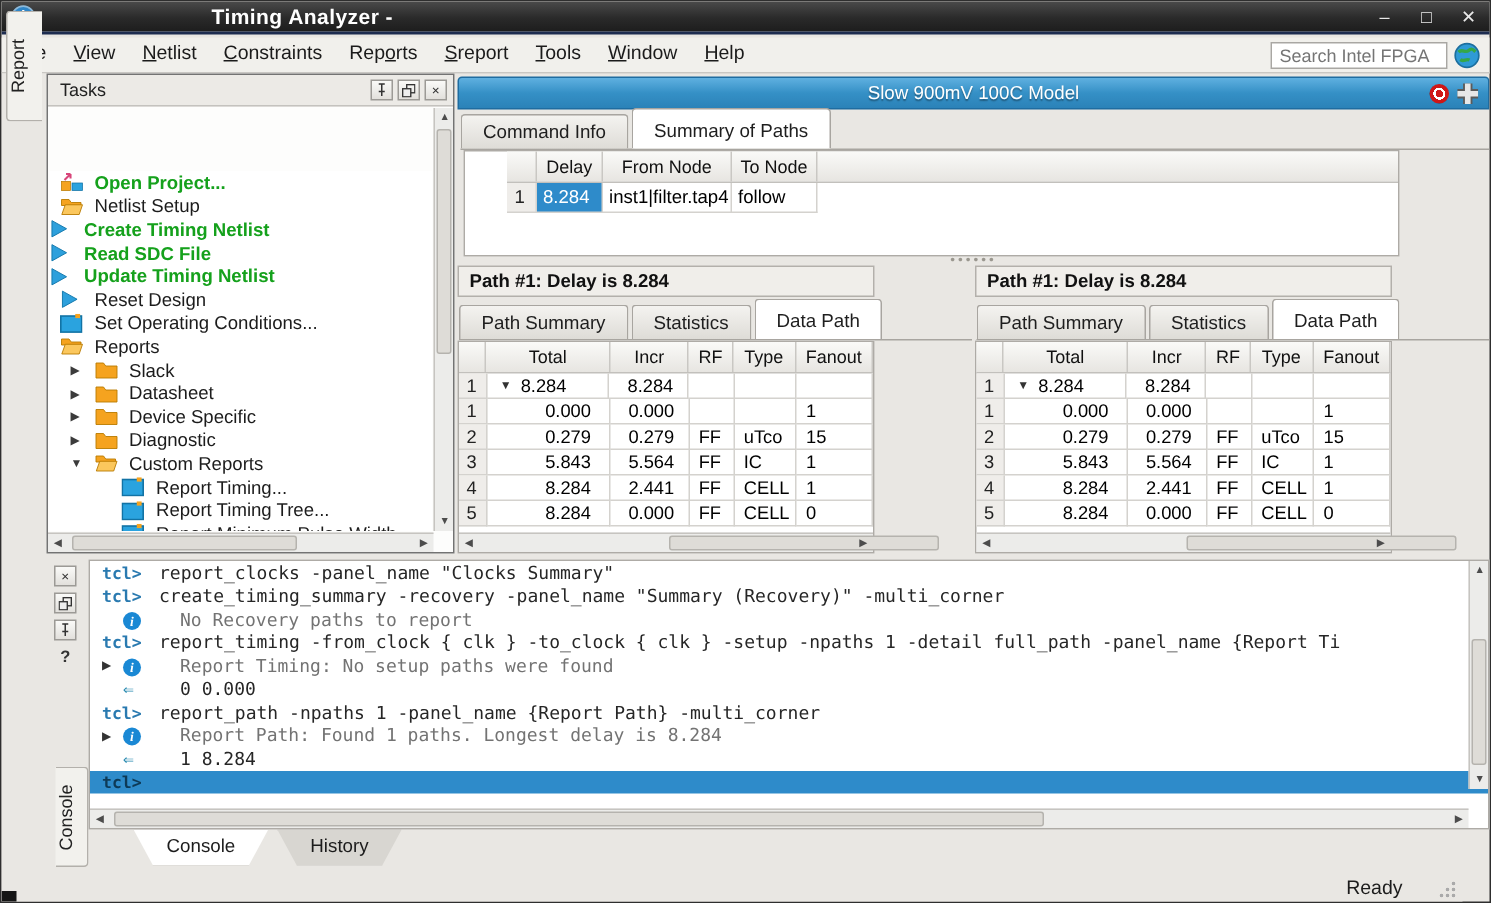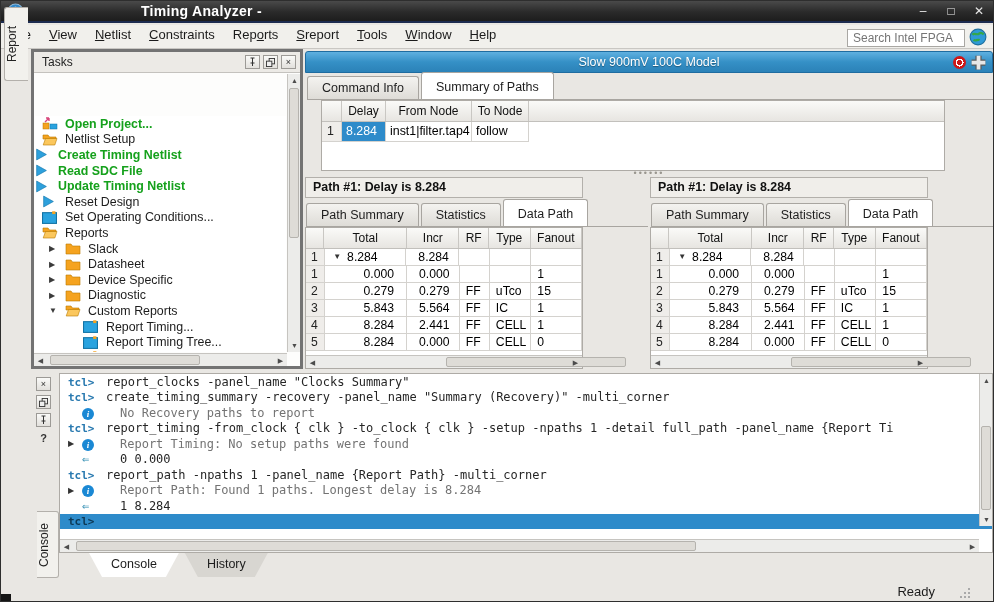--- a/index.html
+++ b/index.html
@@ -28,21 +28,21 @@
   .globe { position:absolute; right:8px; top:3px; width:18px; height:18px; }
   
   .sidestrip { position:absolute; left:0; top:48px; width:30px; height:532px; background:#e9e7e3; }
   .vtab { background:#f2f1ed; border:1px solid #b3b0ab; border-right:none;
     border-radius:3px 0 0 3px; writing-mode:vertical-rl; transform:rotate(180deg);
     font-size:12px; color:#222; text-align:center; }
   .report-vtab { position:absolute; left:3px; top:6px; width:24px; height:74px;
     border-radius:0 3px 3px 0; border:1px solid #b3b0ab; border-left:none; padding:6px 0; }
   
   .tasks-panel { position:absolute; left:30px; top:48px; width:272px; height:320px;
-    background:#fdfdfc; border:3px solid #737373; }
+    background:#fdfdfc; border:1px solid #737373; }
   .tasks-head { position:absolute; left:0; top:0; right:0; height:21px; background:#eceae6;
     border-bottom:1px solid #c4c2be; display:flex; align-items:center; padding:0 4px 0 8px; }
   .tasks-head .t { font-size:12px; color:#222; flex:1; }
   .mini-btn { width:15px; height:14px; border:1px solid #9c9a96; background:linear-gradient(#fafaf8,#e2e0dc);
     margin-left:3px; display:flex; align-items:center; justify-content:center; font-size:9px; color:#333; }
   .tree { position:absolute; left:1px; top:22px; right:14px; bottom:14px; background:#fff; overflow:hidden;margin-top:42px; }
   .trow { display:flex; align-items:center; height:15.6px; font-size:12.4px; color:#1c1c1c; white-space:nowrap; }
   .trow .i { flex:none; width:16px; height:13px; margin-right:7px; }
   .trow .exp { flex:none; width:20px; font-size:8px; color:#3b3b3b; text-align:left; padding-left:4px; }
   .p0 { padding-left:7px; } .p1 { } .pe { padding-left:10px; } .p2 { padding-left:48px; }
@@ -62,21 +62,21 @@
   .bluebar .target { position:absolute; right:26px; top:4px; width:13px; height:13px; border-radius:50%;
     background:radial-gradient(circle at 50% 50%, #cf1717 0 2.5px, #fff 2.5px 4px, #cf1717 4px 6.5px, #8e0f0f 6.5px); }
   .bluebar .plus { position:absolute; right:6px; top:3px; width:15px; height:15px; }
   .tabbar { position:absolute; display:flex; align-items:flex-end; }
   .rtabs { left:2px; top:24px; height:27px; right:0; border-bottom:1px solid #a8a5a0; width:686px; }
   .tab { border:1px solid #a8a5a0; border-bottom:none; border-radius:3px 3px 0 0;
     background:linear-gradient(#f4f3f0,#dedcd7); font-size:12.5px; color:#1e1e1e;
     padding:0 14px; height:23px; line-height:22px; margin-right:2px; position:relative; }
   .tab.active { background:#fff; height:27px; line-height:28px; z-index:2; }
   
-  .sumtable { position:absolute; left:16px; top:51px; width:624px; height:71px; background:#fff; border:1px solid #aeaba6; }
+  .sumtable { position:absolute; left:4px; top:51px; width:624px; height:71px; background:#fff; border:1px solid #aeaba6;padding-left:28px; }
   .th-strip { display:flex; height:21px; background:linear-gradient(#fafaf8,#e7e5e1); border-bottom:1px solid #c2c0bc; }
   .th { font-size:12px; color:#111; text-align:center; line-height:20px; border-right:1px solid #c9c7c3; }
   .sum-c0{width:20px;} .sum-c1{width:44px;} .sum-c2{width:86px;} .sum-c3{width:57px;}
   .sumrow { display:flex; height:20px; font-size:12.4px; line-height:19px; }
   .td { border-right:1px solid #d4d2ce; border-bottom:1px solid #d4d2ce; padding:0 4px; white-space:nowrap; overflow:hidden; }
   .rownum { background:#efedea; color:#222; text-align:left; padding-left:5px; }
   .cell-sel { background:#2e8bca; color:#fff; }
   
   .hsplit { position:absolute; left:0; top:122px; width:688px; height:6px; text-align:center;
     color:#9a978f; font-size:9px; line-height:5px; letter-spacing:2px; }

